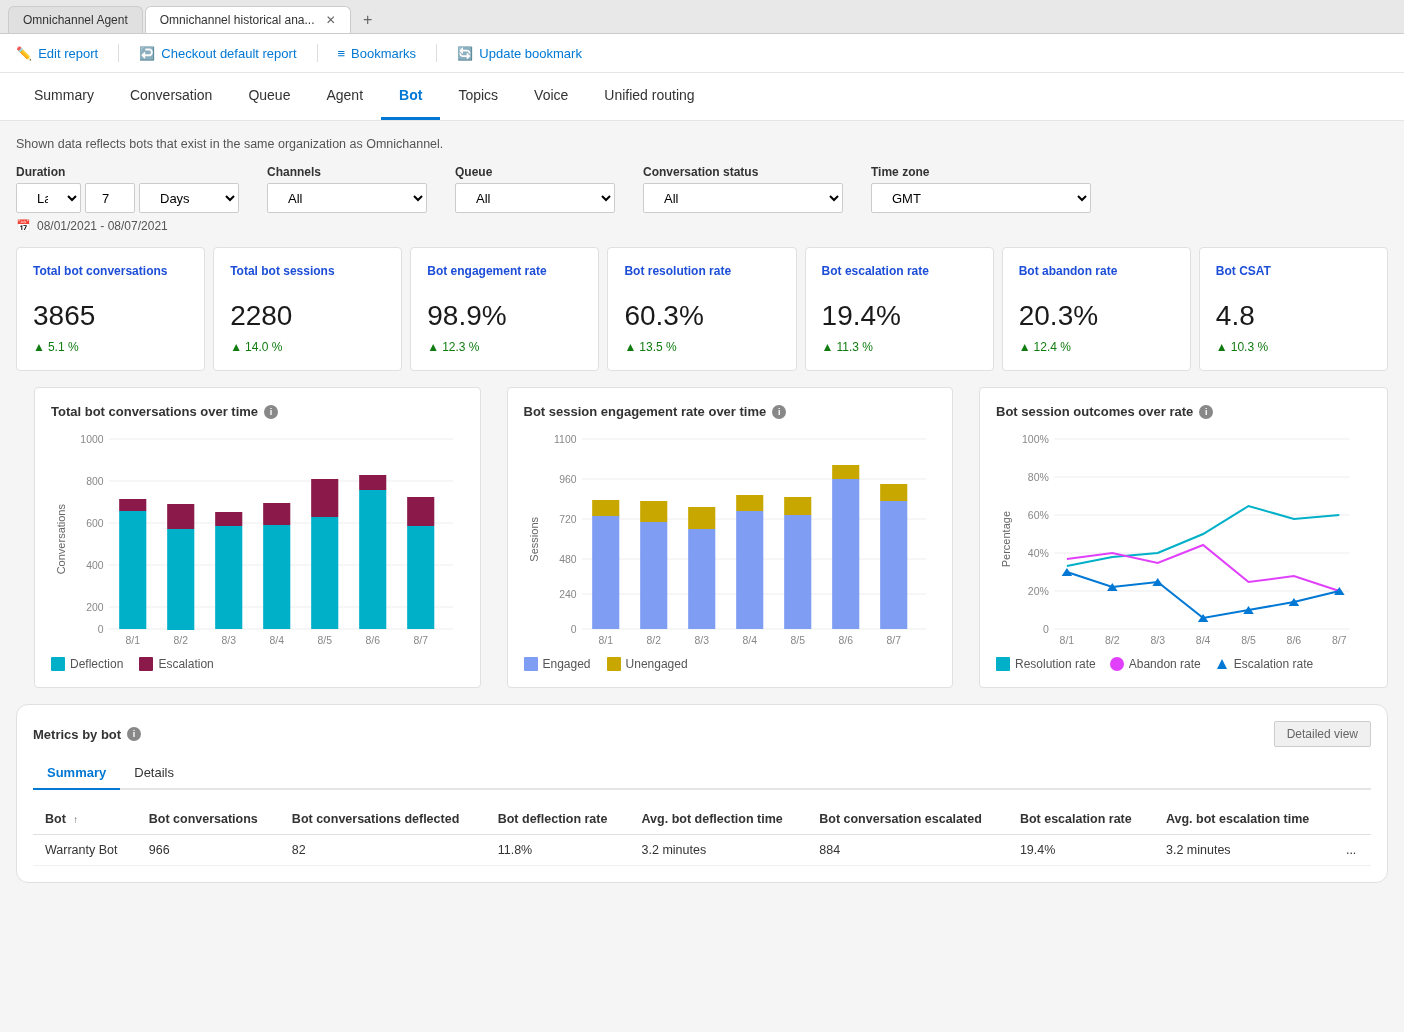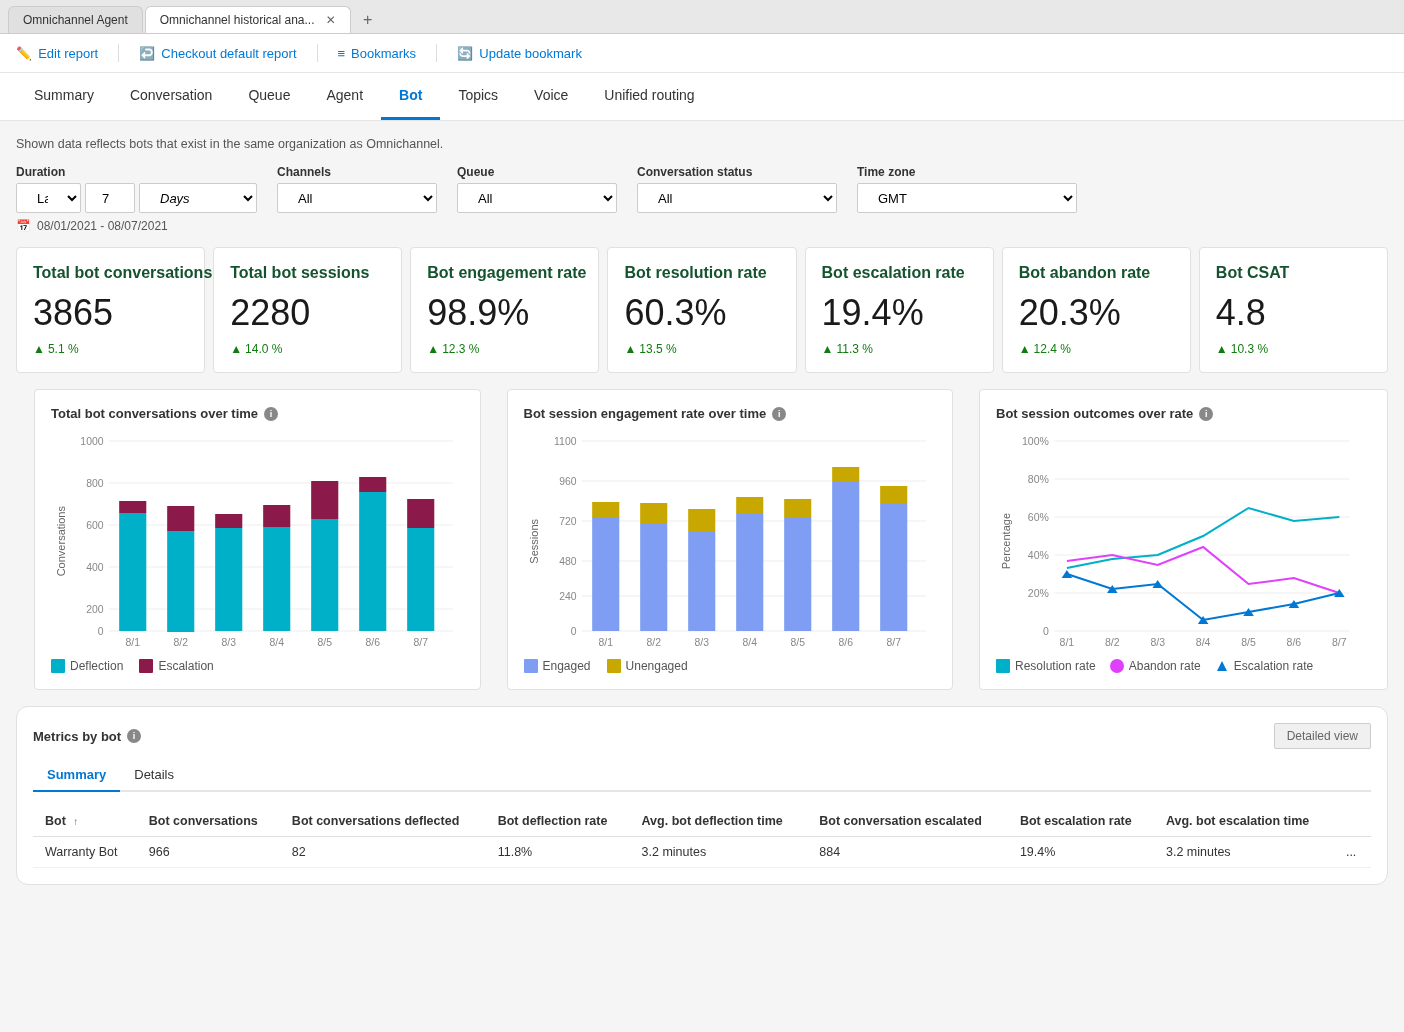--- a/index.html
+++ b/index.html
@@ -20,38 +20,38 @@
     
     .nav-tabs { display: flex; align-items: center; padding: 0 16px; background: #fff; border-bottom: 1px solid #e5e5e5; gap: 0; }
     .nav-tab { padding: 14px 18px; font-size: 14px; cursor: pointer; color: #333; border-bottom: 3px solid transparent; white-space: nowrap; }
     .nav-tab.active { color: #0078d4; border-bottom-color: #0078d4; font-weight: 600; }
 
     
     .main { background: #f5f5f5; padding: 16px; }
     .info-text { font-size: 12.5px; color: #555; margin-bottom: 14px; }
 
     
-    .filters { display: flex; align-items: center; gap: 20px; margin-bottom: 6px; }
+    .filters { display: flex; align-items: center; gap: 28px; margin-bottom: 6px; }
     .filter-group { display: flex; flex-direction: column; gap: 4px; }
     .filter-label { font-size: 12px; font-weight: 600; color: #333; }
     .filter-controls { display: flex; align-items: center; gap: 4px; }
     select, input[type="text"] { border: 1px solid #ccc; border-radius: 2px; padding: 5px 16px; font-size: 13px; background: #fff; height: 30px; }
     .select-sm { width: 65px; }
     .input-sm { width: 50px; }
-    .select-days { width: 118px; font-style: italic; }
+    .select-days { width: 100px; }
     .select-md { width: 160px; }
     .select-lg { width: 200px; }
     .select-xl { width: 220px; }
     .date-range { font-size: 12px; color: #555; margin-top: 6px; display: flex; align-items: center; gap: 6px; }
 
     
     .kpi-row { display: flex; gap: 8px; margin-bottom: 16px; margin-top: 14px; }
     .kpi-card { background: #fff; border: 1px solid #e0e0e0; border-radius: 4px; padding: 16px; flex: 1; min-width: 0; }
-    .kpi-title { font-size: 16px; font-weight: 600; color: #14532d; margin-bottom: 10px; white-space: nowrap; }
-    .kpi-value { font-size: 36px; font-weight: 300; color: #1a1a1a; margin-bottom: 8px; }
+    .kpi-title { font-size: 12px; font-weight: 600; color: #1d4ed8; margin-bottom: 22px; white-space: nowrap; }
+    .kpi-value { font-size: 28px; font-weight: 300; color: #1a1a1a; margin-bottom: 8px; }
     .kpi-trend { font-size: 12px; color: #107c10; display: flex; align-items: center; gap: 3px; }
     .trend-arrow { color: #107c10; }
 
     
     .charts-row { display: flex; gap: 8px; margin-bottom: 16px; }
     .chart-card { background: #fff; border: 1px solid #e0e0e0; border-radius: 4px; padding: 16px; flex: 1; margin-left: 18px; }
     .chart-title { font-size: 13px; font-weight: 600; color: #333; margin-bottom: 10px; display: flex; align-items: center; gap: 6px; }
     .chart-legend { display: flex; gap: 16px; margin-top: 8px; font-size: 12px; color: #555; }
     .legend-item { display: flex; align-items: center; gap: 5px; }
     .legend-dot { width: 14px; height: 14px; border-radius: 1px; }

